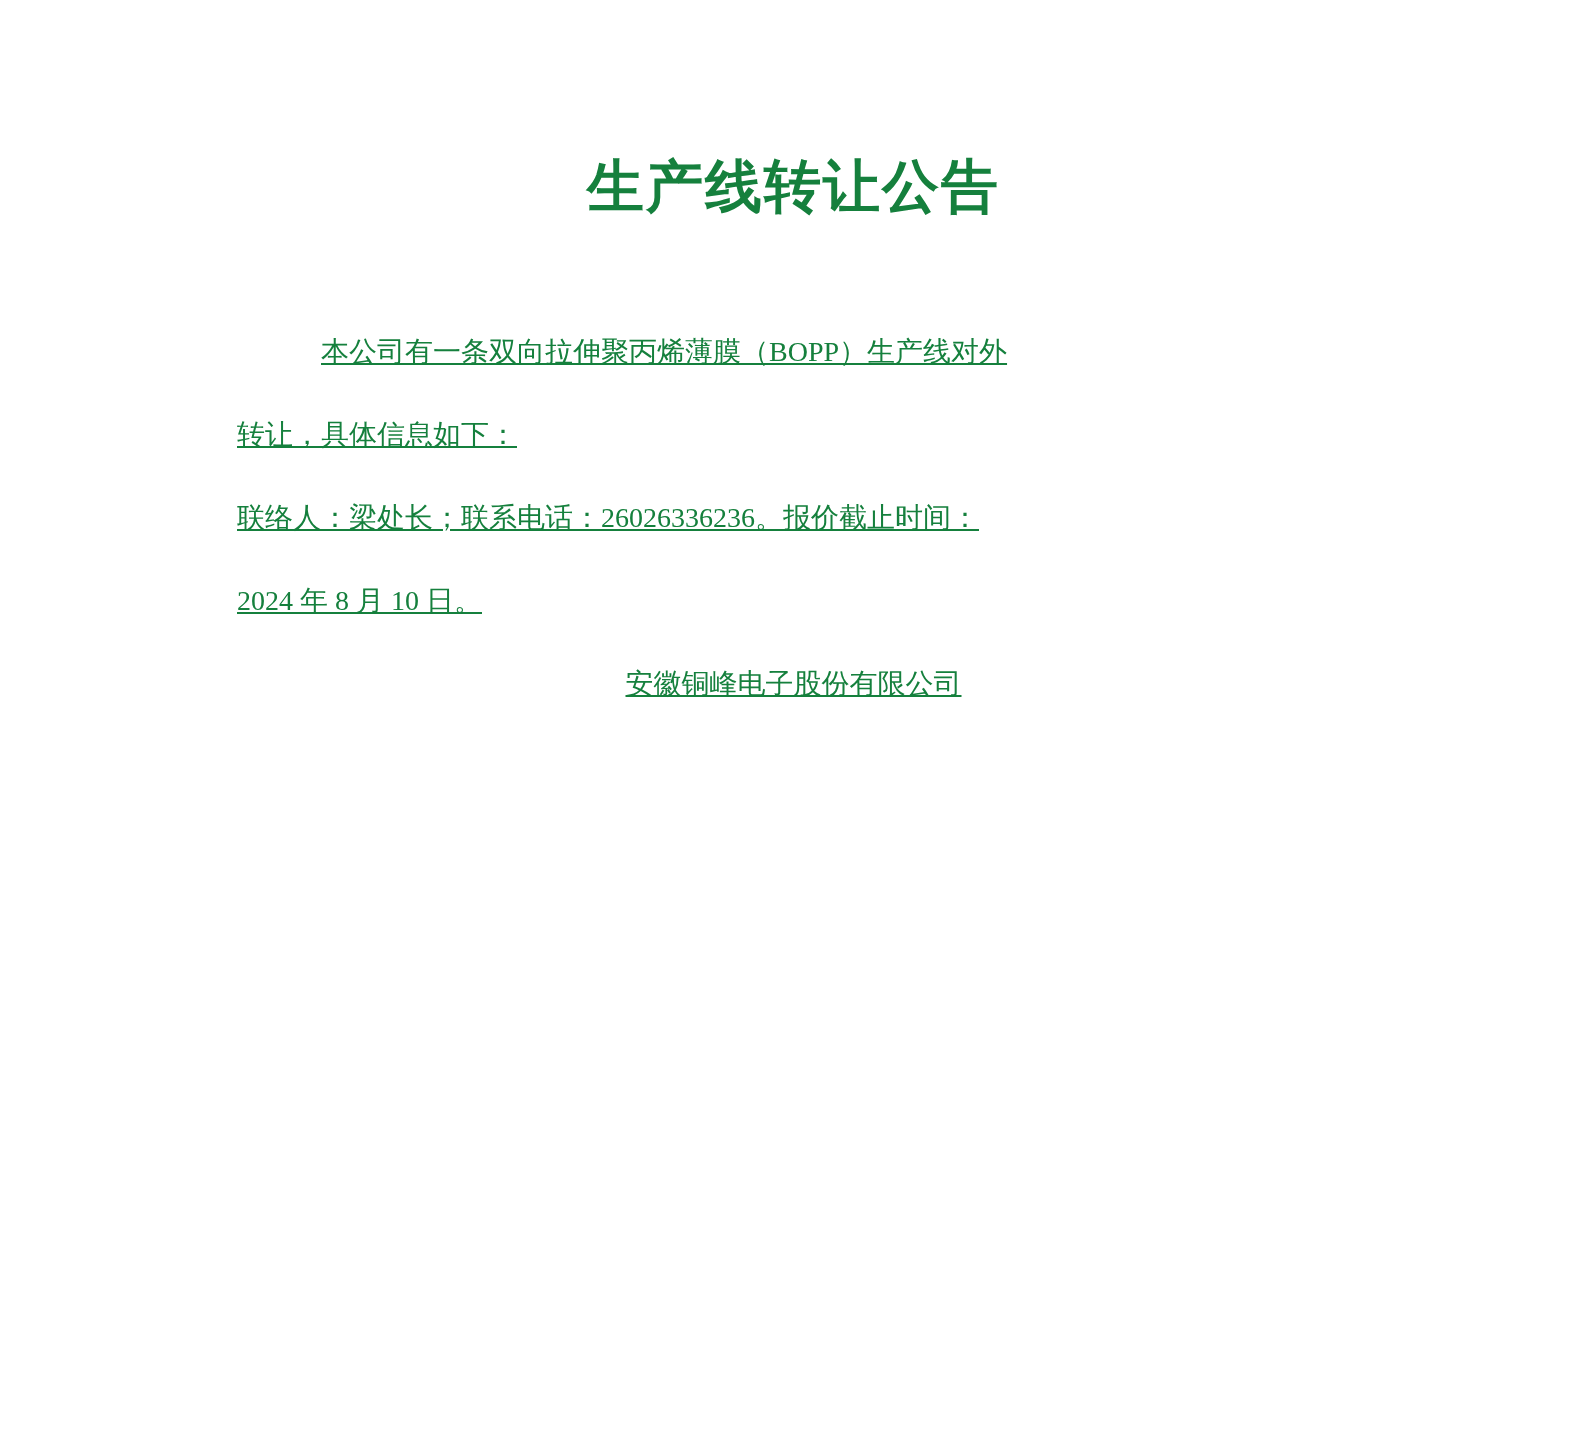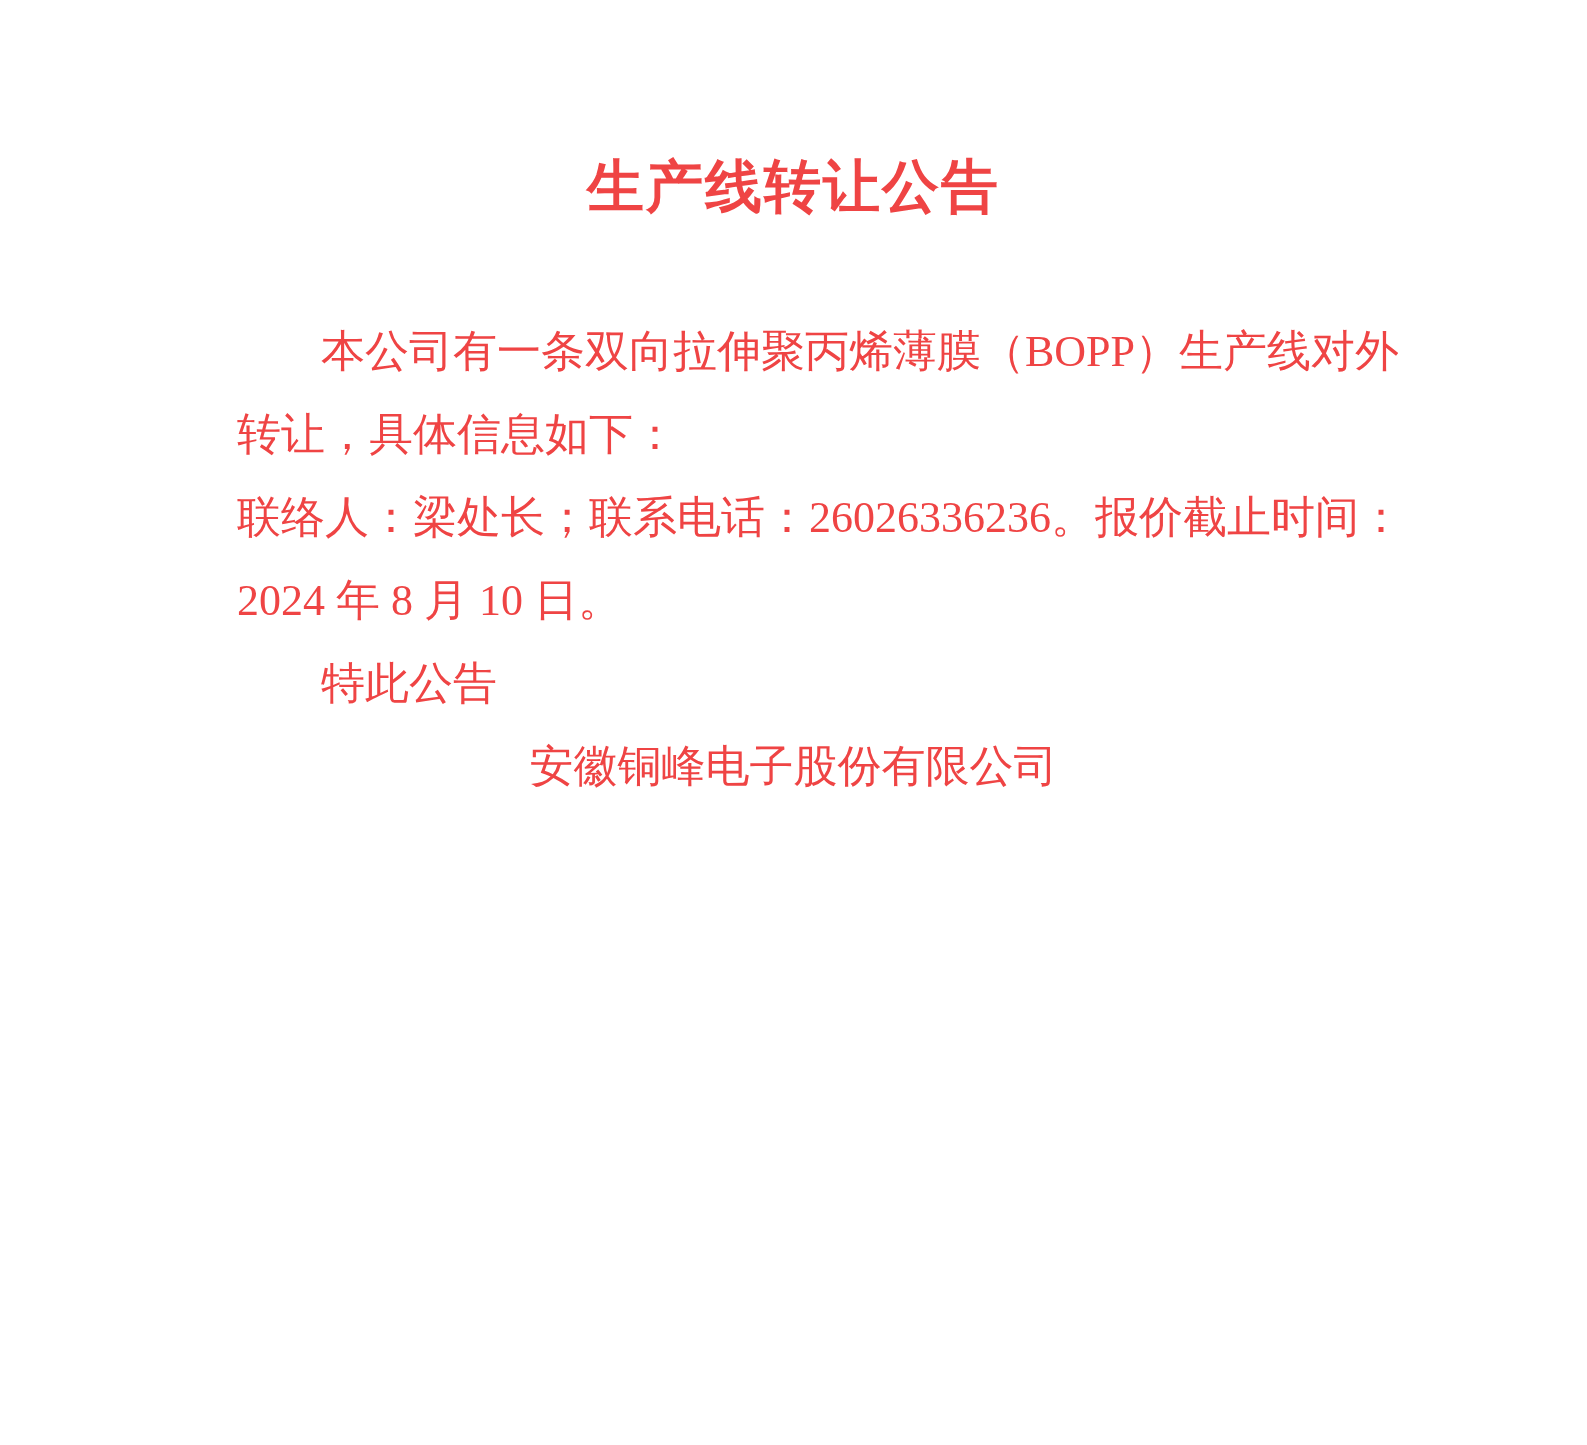--- a/index.html
+++ b/index.html
@@ -5,42 +5,43 @@
   html, body {
     margin: 0;
     padding: 0;
     background: #ffffff;
   }
   .page {
     position: relative;
     width: 1587px;
     height: 1196px;
     background: #ffffff;
-    color: #ef4444;
+    color: #15803d;
     overflow: hidden;
     font-family: "Liberation Serif", "DejaVu Serif", serif;
   }
   .doc {
     padding: 144px 237px 0 237px;
   }
   .title {
     margin: 0 0 82px 0;
     font-family: "Liberation Sans", "DejaVu Sans", sans-serif;
     font-weight: 700;
     font-size: 57px;
     line-height: 84px;
     text-align: center;
     letter-spacing: 2px;
     white-space: nowrap;
   }
   .line {
-    font-size: 44px;
+    font-size: 28px;
     line-height: 83px;
     white-space: nowrap;
     text-align: left;
+    text-decoration: underline;
   }
   .indent-2 {
     text-indent: 84px;
   }
   .gap-before {
     margin-top: 83px;
   }
   .align-right {
     text-align: center;
   }
@@ -53,18 +54,17 @@
 
     <h1 class="title">生产线转让公告</h1>
 
     <div class="line indent-2">本公司有一条双向拉伸聚丙烯薄膜（BOPP）生产线对外</div>
     <div class="line">转让，具体信息如下：</div>
 
 
     <div class="line">联络人：梁处长；联系电话：26026336236。报价截止时间：</div>
     <div class="line">2024 年 8 月 10 日。</div>
 
-    <div class="line indent-2">特此公告</div>
 
     <div class="line align-right">安徽铜峰电子股份有限公司</div>
 
   </div>
 </div>
 
 </body></html>

